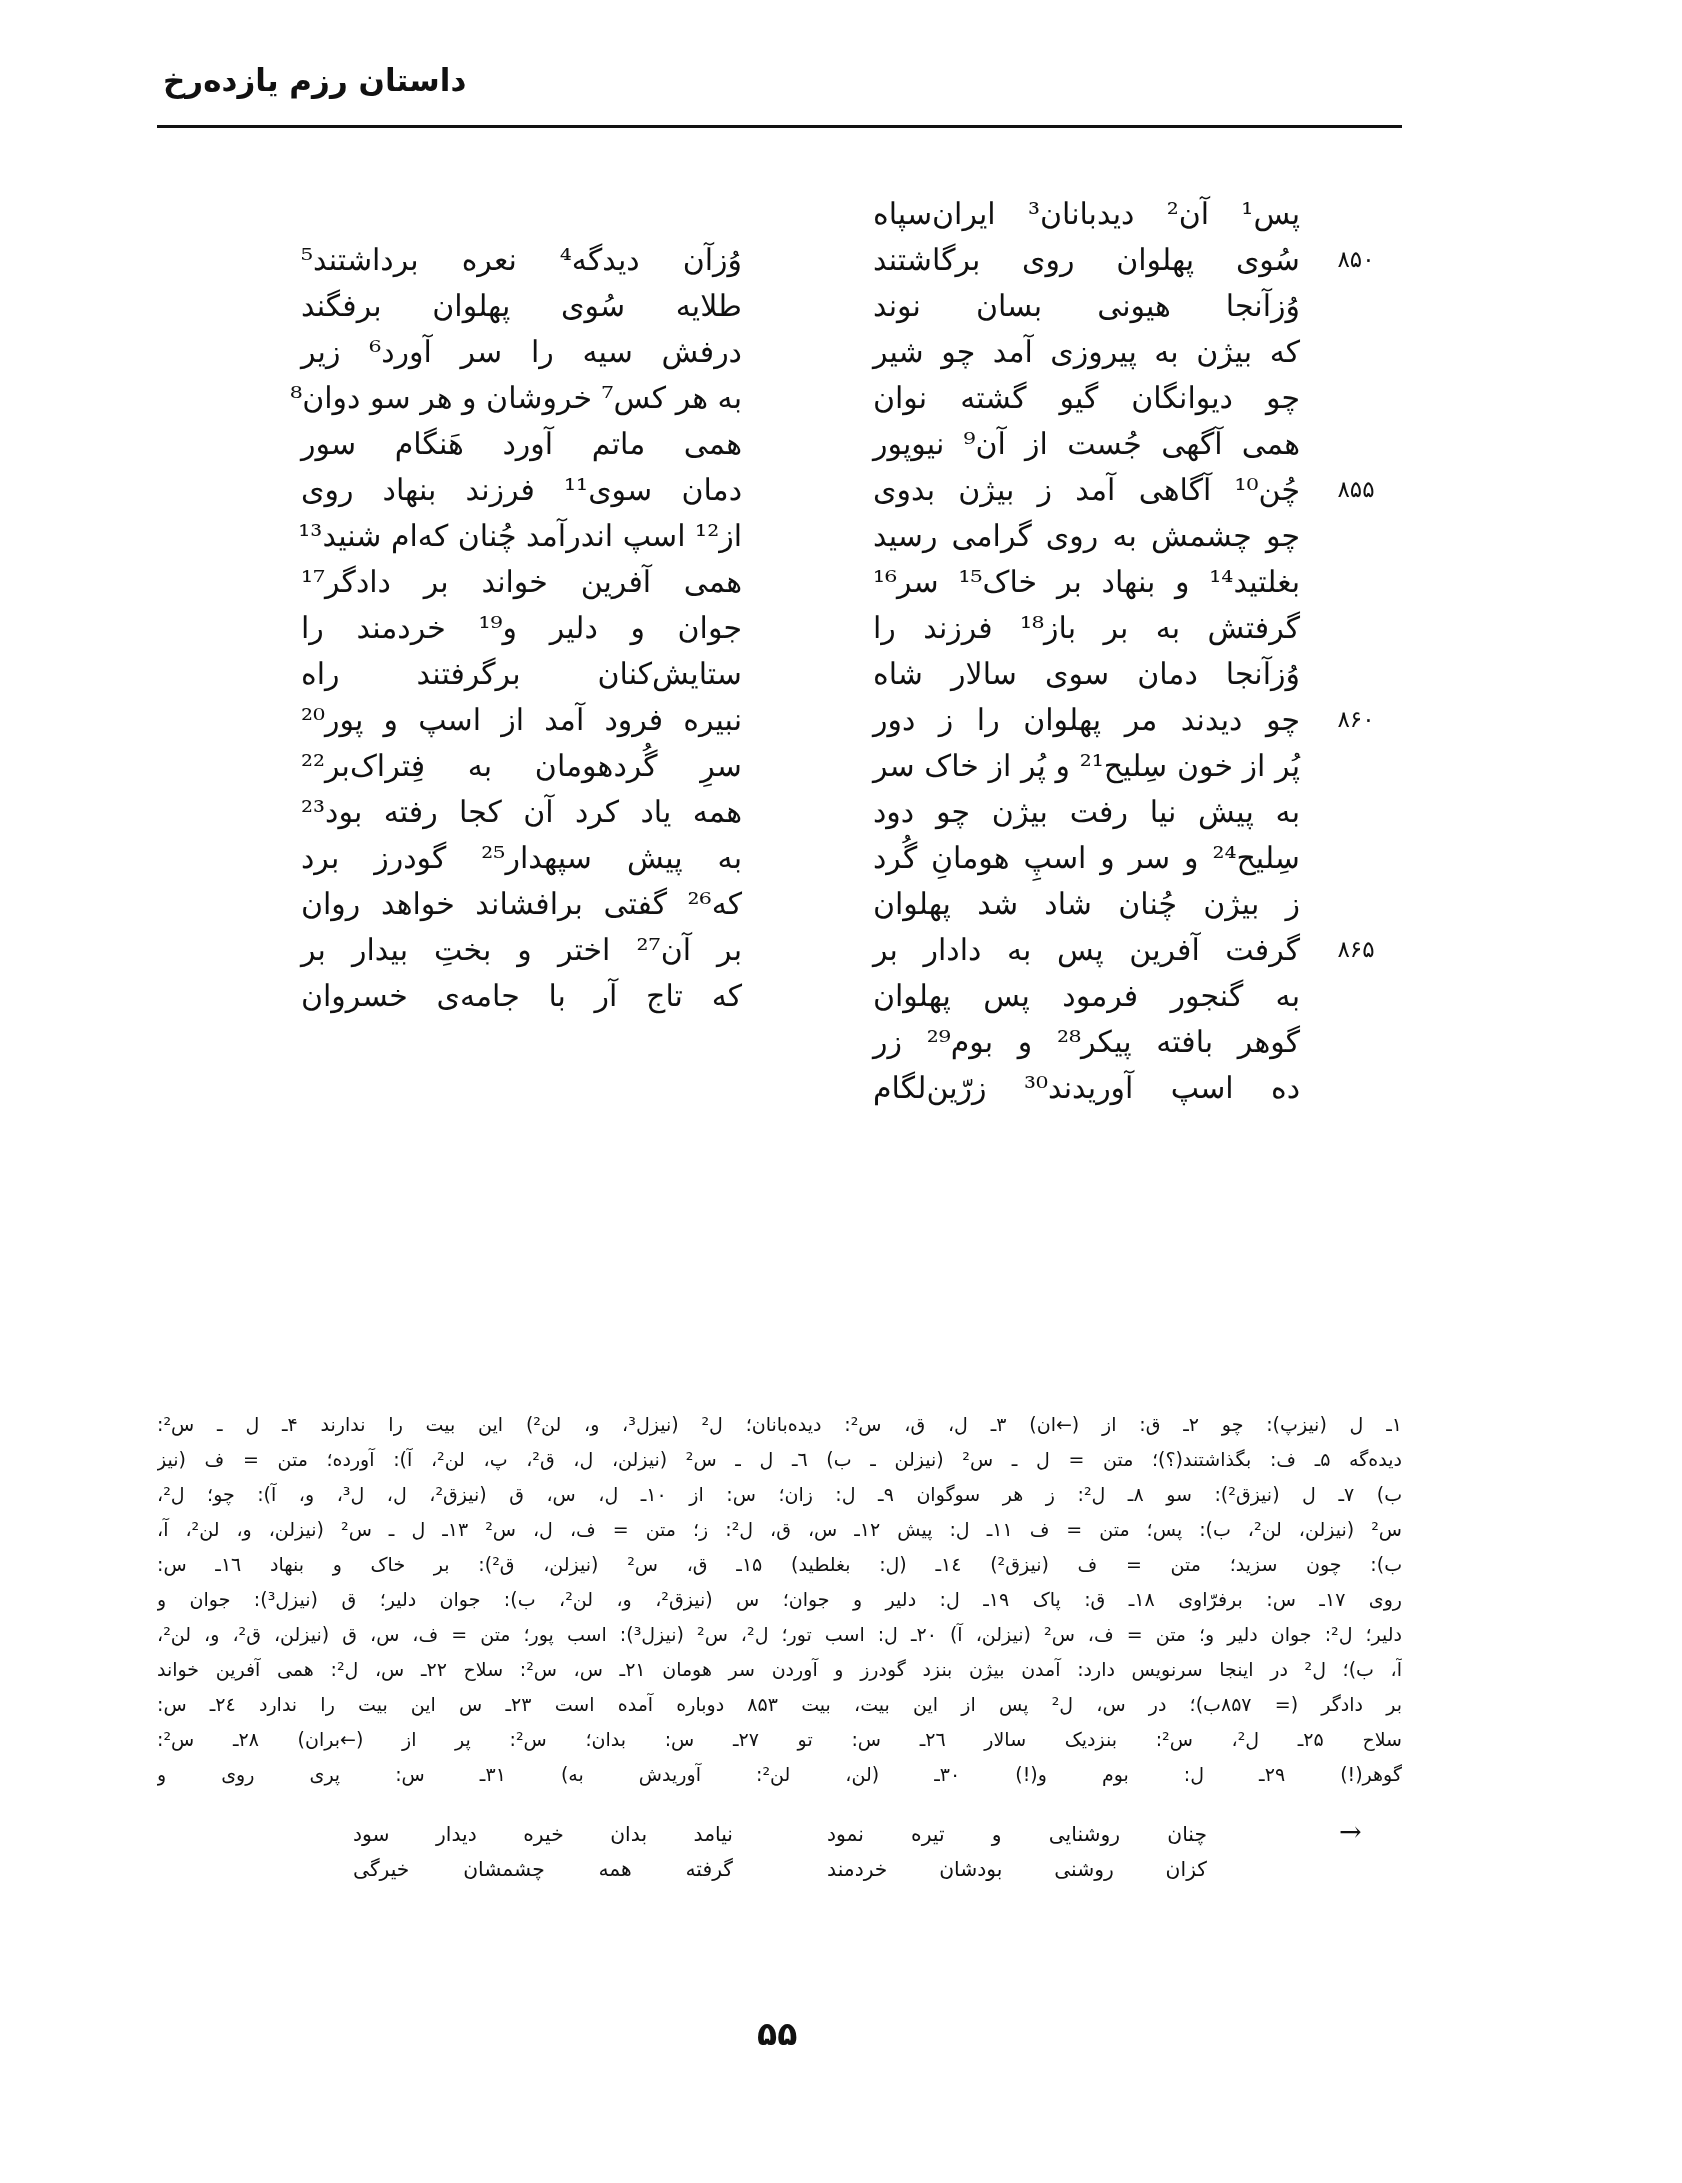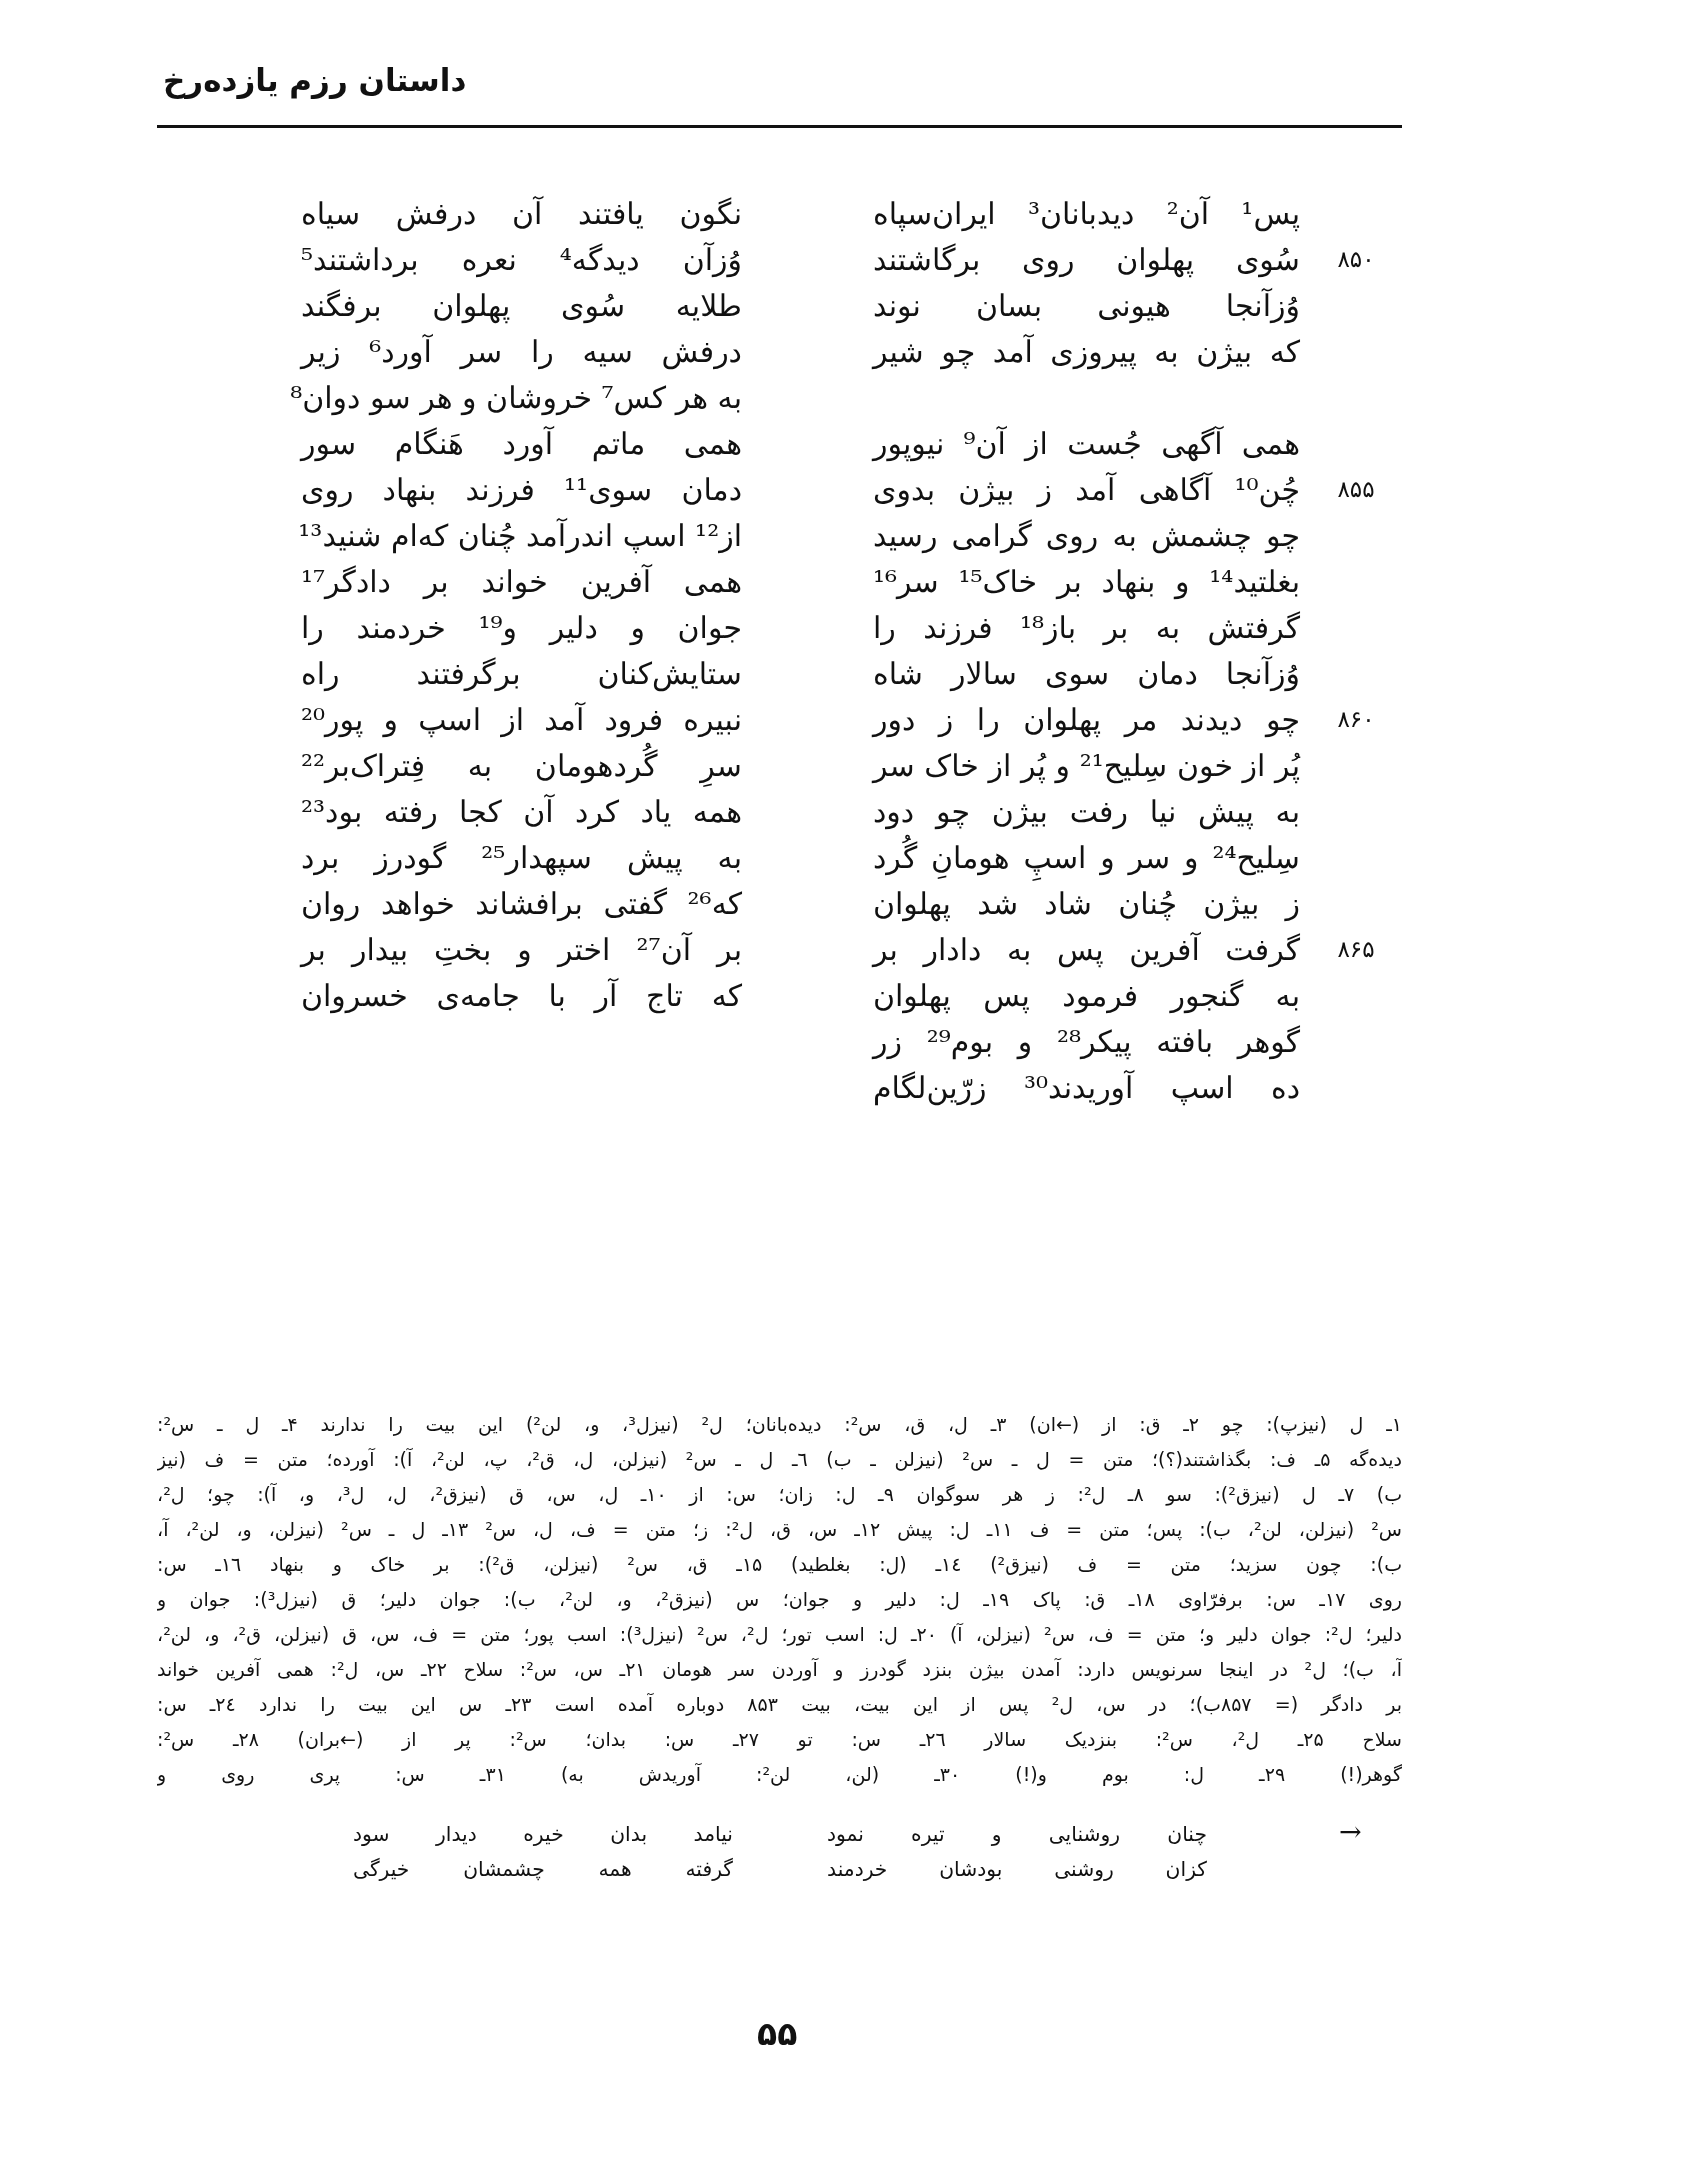--- a/index.html
+++ b/index.html
@@ -23,39 +23,39 @@
 </head>
 <body>
 
 <div class="header-title">داستان رزم یازده‌رخ</div>
 <div class="header-rule"></div>
 
 <div class="verses" id="verses">
     <div class="row">
       <span class="line-no"></span>
       <span class="hemi hemi-right">پس¹ آن² دیدبانان³ ایران‌سپاه</span>
-      <span class="hemi hemi-left">نگون یافتند آن درفش سیاه</span>
     </div>
     <div class="row">
       <span class="line-no">۸۵۰</span>
       <span class="hemi hemi-right">سُوی پهلوان روی برگاشتند</span>
       <span class="hemi hemi-left">وُزآن دیدگه⁴ نعره برداشتند⁵</span>
     </div>
     <div class="row">
       <span class="line-no"></span>
       <span class="hemi hemi-left">طلایه سُوی پهلوان برفگند</span>
       <span class="hemi hemi-right">وُزآنجا هیونی بسان نوند</span>
     </div>
     <div class="row">
       <span class="line-no"></span>
       <span class="hemi hemi-right">که بیژن به پیروزی آمد چو شیر</span>
       <span class="hemi hemi-left">درفش سیه را سر آورد⁶ زیر</span>
     </div>
     <div class="row">
       <span class="line-no"></span>
+      <span class="hemi hemi-right">چو دیوانگان گیو گشته نوان</span>
       <span class="hemi hemi-left">به هر کس⁷ خروشان و هر سو دوان⁸</span>
     </div>
     <div class="row">
       <span class="line-no"></span>
       <span class="hemi hemi-right">همی آگهی جُست از آن⁹ نیوپور</span>
       <span class="hemi hemi-left">همی ماتم آورد هَنگام سور</span>
     </div>
     <div class="row">
       <span class="line-no">۸۵۵</span>
       <span class="hemi hemi-right">چُن¹⁰ آگاهی آمد ز بیژن بدوی</span>

